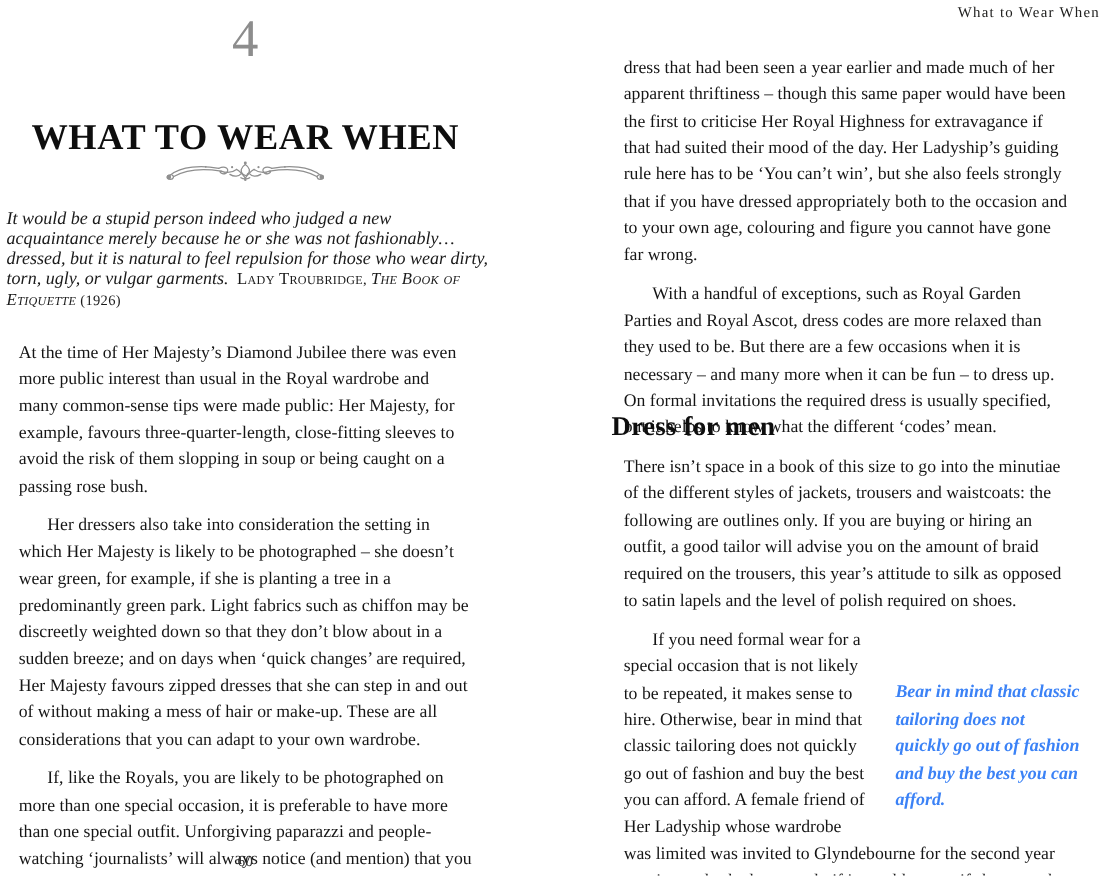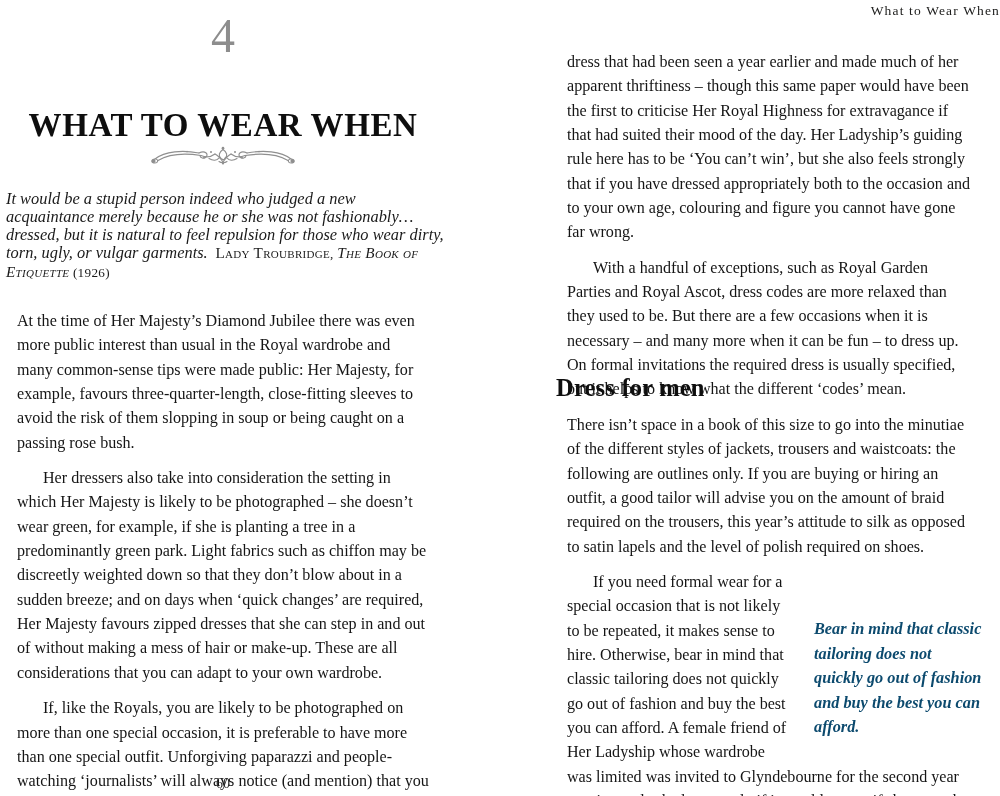--- a/index.html
+++ b/index.html
@@ -165,21 +165,21 @@
     margin: 0;
     padding: 0;
     
     margin-top: 47px;
     margin-left: 22px;
     margin-bottom: 12px;
     font-style: italic;
     font-weight: 700;
     font-size: 16.3px;
     line-height: 24.5px;
-    color: #0c4a6e;
+    color: #3b82f6;
   }
 
   
   .folio {
     position: absolute;
     top: 776px;
     font-size: 14px;
     color: #2a2a2a;
     text-align: center;
   }

